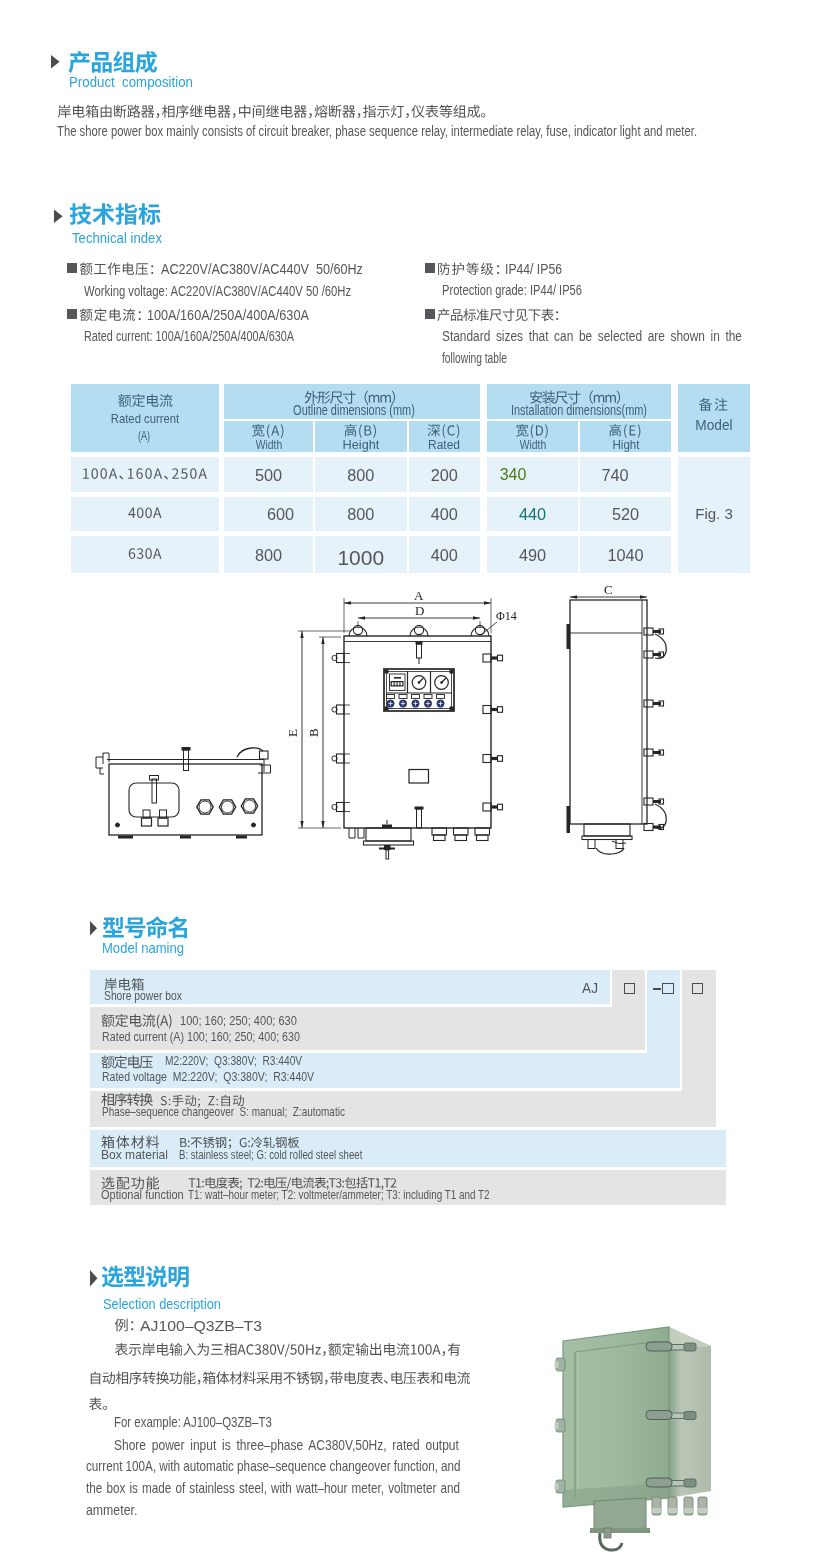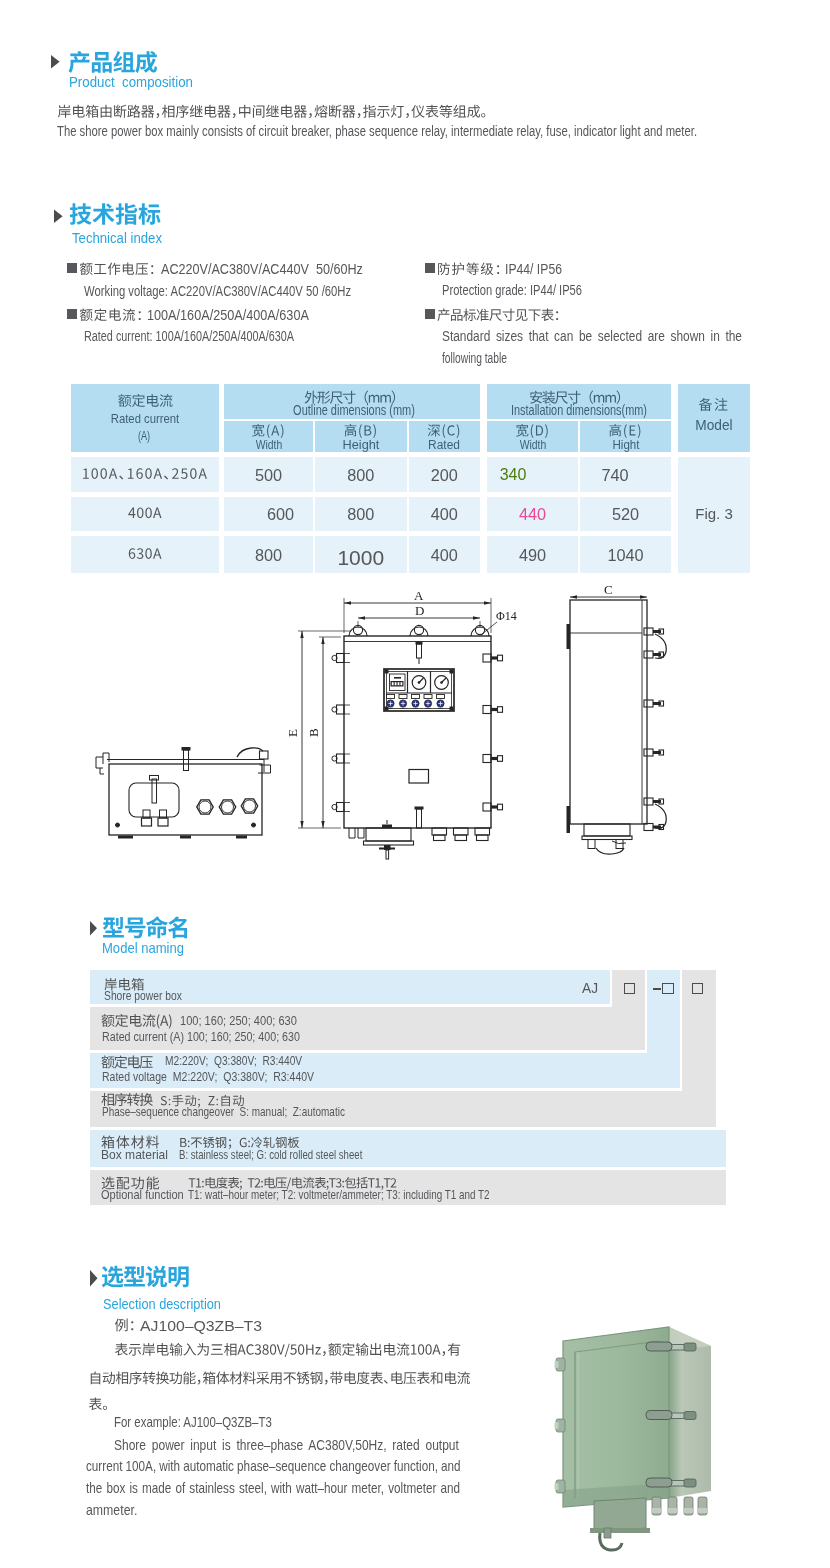--- a/index.html
+++ b/index.html
@@ -60,21 +60,21 @@
 <div style="position:absolute;left:532.5px;top:439.4px;transform:translateX(-50%) scaleX(0.8325);font-size:12.5px;line-height:1;color:#3e6075;white-space:pre;">Width</div>
 <div style="position:absolute;left:625.5px;top:439.4px;transform:translateX(-50%) scaleX(0.9253);font-size:12.5px;line-height:1;color:#3e6075;white-space:pre;">Hight</div>
 <div style="position:absolute;left:268.5px;top:466.5px;transform:translateX(-50%);font-size:16.3px;line-height:1;color:#55575a;white-space:pre;">500</div>
 <div style="position:absolute;left:360.75px;top:466.5px;transform:translateX(-50%);font-size:16.3px;line-height:1;color:#55575a;white-space:pre;">800</div>
 <div style="position:absolute;left:444.25px;top:466.5px;transform:translateX(-50%);font-size:16.3px;line-height:1;color:#55575a;white-space:pre;">200</div>
 <div style="position:absolute;left:513px;top:466.5px;transform:translateX(-50%);font-size:16px;line-height:1;color:#4d7c0f;white-space:pre;">340</div>
 <div style="position:absolute;left:615px;top:466.5px;transform:translateX(-50%);font-size:16.3px;line-height:1;color:#55575a;white-space:pre;text-align:center;">740</div>
 <div style="position:absolute;left:268.5px;top:505.7px;transform:translateX(-50%);font-size:16.3px;line-height:1;color:#55575a;white-space:pre;margin-left:12px;">600</div>
 <div style="position:absolute;left:360.75px;top:505.7px;transform:translateX(-50%);font-size:16.3px;line-height:1;color:#55575a;white-space:pre;">800</div>
 <div style="position:absolute;left:444.25px;top:505.7px;transform:translateX(-50%);font-size:16.3px;line-height:1;color:#55575a;white-space:pre;">400</div>
-<div style="position:absolute;left:532.5px;top:505.7px;transform:translateX(-50%);font-size:16.3px;line-height:1;color:#ec4899;white-space:pre;">440</div>
+<div style="position:absolute;left:532.5px;top:505.7px;transform:translateX(-50%);font-size:16.3px;line-height:1;color:#0f766e;white-space:pre;">440</div>
 <div style="position:absolute;left:625.5px;top:505.7px;transform:translateX(-50%);font-size:16.3px;line-height:1;color:#55575a;white-space:pre;">520</div>
 <div style="position:absolute;left:268.5px;top:546.5px;transform:translateX(-50%);font-size:16.3px;line-height:1;color:#55575a;white-space:pre;">800</div>
 <div style="position:absolute;left:360.75px;top:546.5px;transform:translateX(-50%);font-size:21px;line-height:1;color:#55575a;white-space:pre;">1000</div>
 <div style="position:absolute;left:444.25px;top:546.5px;transform:translateX(-50%);font-size:16.3px;line-height:1;color:#55575a;white-space:pre;">400</div>
 <div style="position:absolute;left:532.5px;top:546.5px;transform:translateX(-50%);font-size:16.3px;line-height:1;color:#55575a;white-space:pre;">490</div>
 <div style="position:absolute;left:625.5px;top:546.5px;transform:translateX(-50%);font-size:16.3px;line-height:1;color:#55575a;white-space:pre;">1040</div>
 <div style="position:absolute;left:714px;top:505.5px;transform:translateX(-50%);font-size:15px;line-height:1;color:#55575a;white-space:pre;">Fig. 3</div>
 <div style="position:absolute;left:102px;top:940.6px;font-size:14.3px;line-height:1;color:#29a5de;white-space:pre;transform:scaleX(0.9129);transform-origin:0 0;">Model naming</div>
 <div style="position:absolute;left:90px;top:970px;width:520px;height:34px;background:#d9ecf8;"></div>
 <div style="position:absolute;left:90px;top:1007px;width:555px;height:43px;background:#e4e4e5;"></div>

